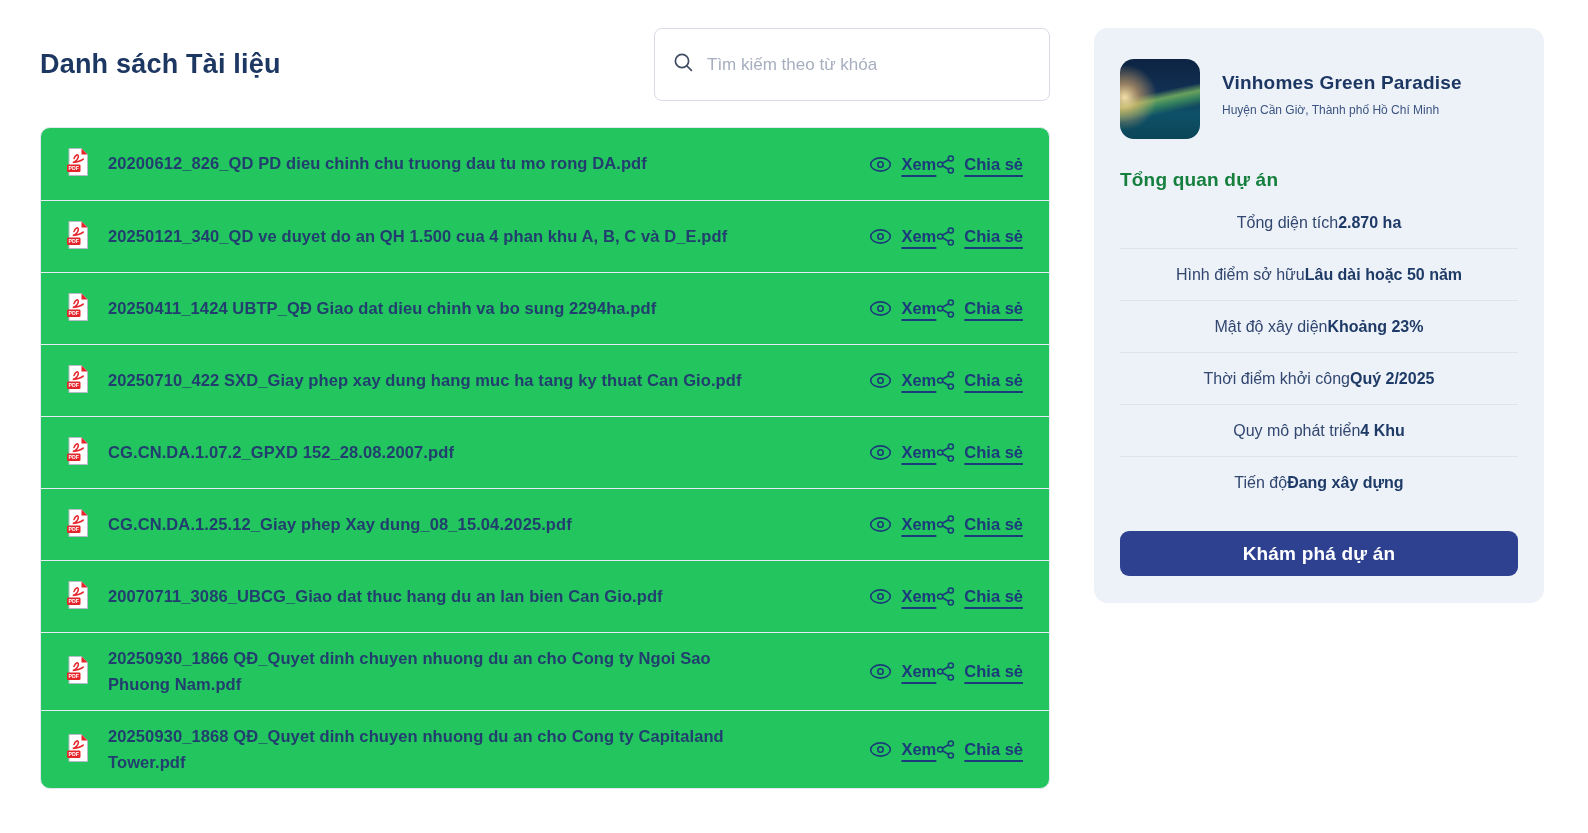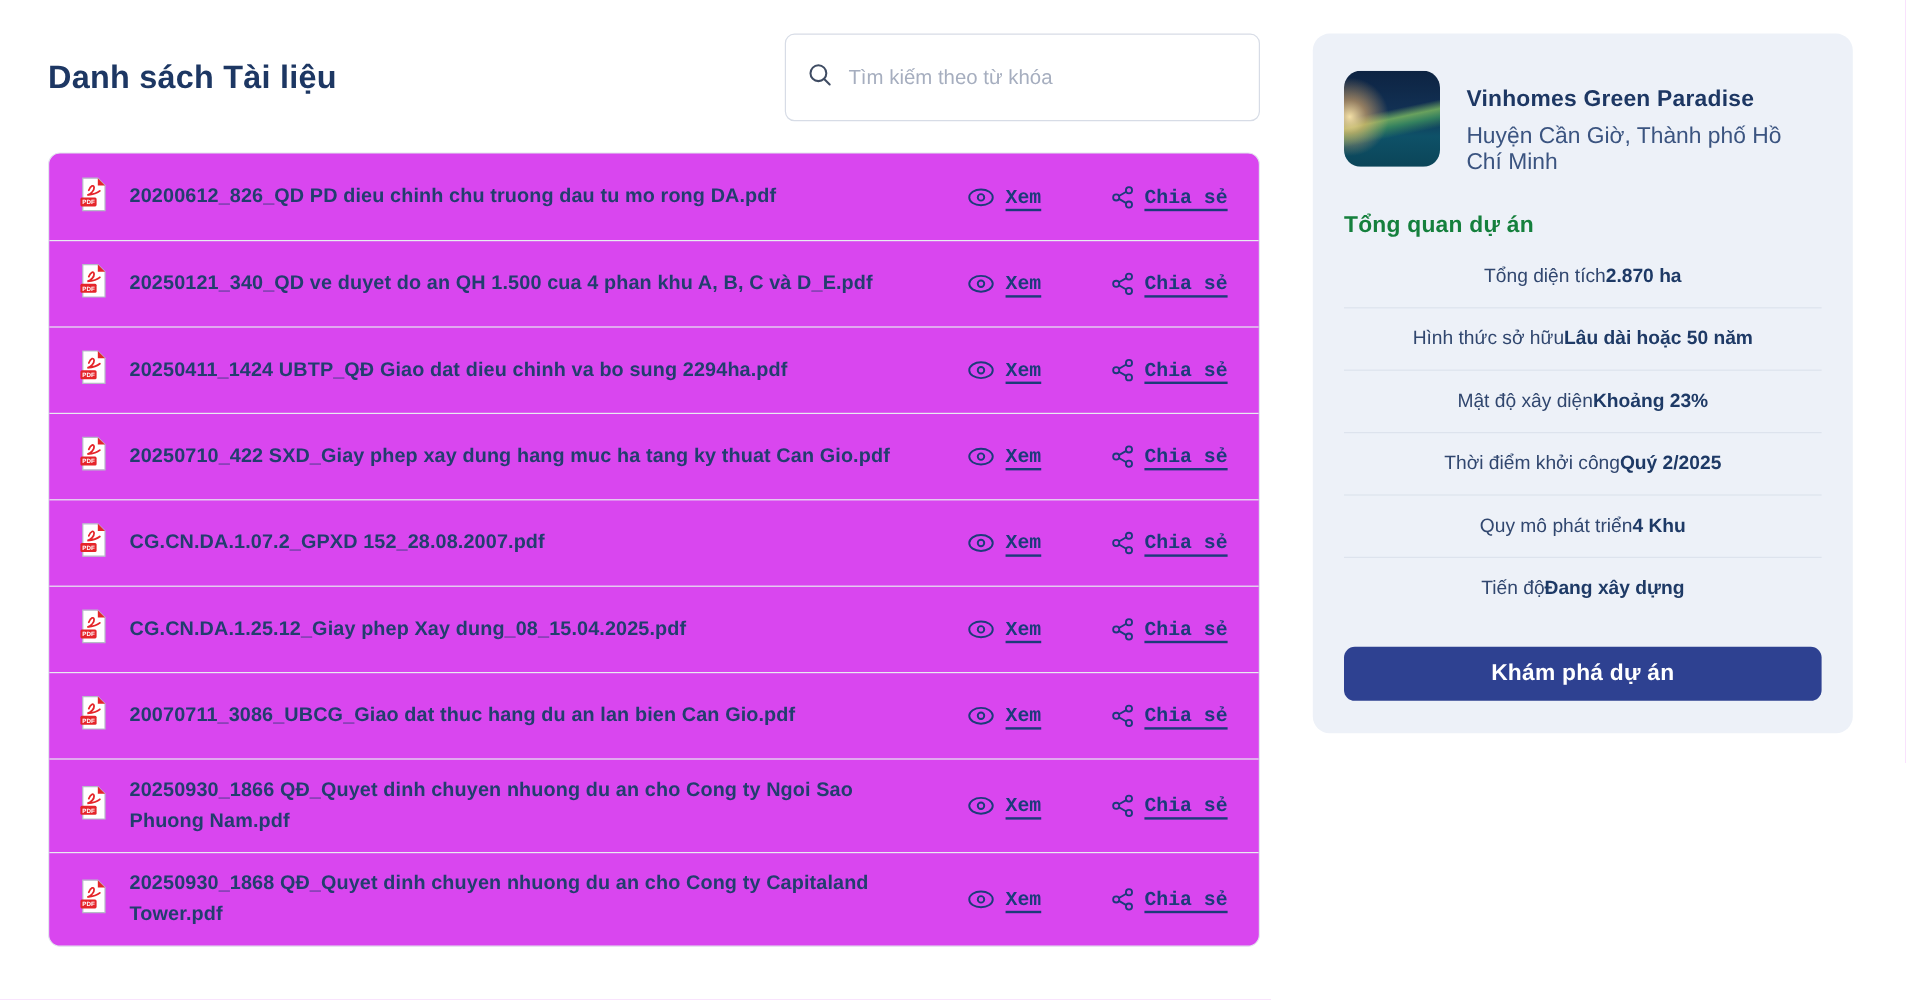--- a/index.html
+++ b/index.html
@@ -14,43 +14,43 @@
   .header-row { display:flex; justify-content:space-between; align-items:center; margin-bottom:21px; }
   .page-title { font-size:27px; font-weight:700; color:#1d3763; letter-spacing:.2px; }
 
   .search-box { width:396px; height:73px; border:1px solid #d7dce6; border-radius:8px;
     display:flex; align-items:center; gap:13px; padding:0 18px; background:#fff; }
   .search-box svg { flex:0 0 auto; }
   .search-input { border:none; outline:none; flex:1; font-size:17px; color:#2c3e63;
     font-family:"Liberation Sans", sans-serif; background:transparent; }
   .search-input::placeholder { color:#a6aebf; }
 
-  .doc-list { border:1px solid #e3e7ee; border-radius:10px; background:#d946ef; overflow:hidden;margin-top:26px; }
+  .doc-list { border:1px solid #e3e7ee; border-radius:10px; background:#22c55e; overflow:hidden;margin-top:26px; }
   .doc-row { display:flex; align-items:center; min-height:72px; padding:13px 24px 13px 25px; gap:18px; }
   .doc-row + .doc-row { border-top:1px solid #e8ebf1; }
   .pdf-icon { flex:0 0 auto; }
   .doc-name { flex:1 1 auto; max-width:644px; font-size:16.5px; font-weight:700;
     color:#223e6e; line-height:1.55; letter-spacing:.1px; }
-  .doc-actions { margin-left:auto; display:flex; align-items:center; gap:58px; padding-right:2px;font-family:Liberation Mono, monospace; }
+  .doc-actions { margin-left:auto; display:flex; align-items:center; padding-right:2px; }
   .action-link { display:flex; align-items:center; gap:9px; color:#1c3b7a; cursor:pointer; white-space:nowrap; }
   .action-link .action-label { font-size:16.5px; font-weight:700; text-decoration:underline;
     text-underline-offset:5px; text-decoration-thickness:1.5px; }
   .action-link svg { display:block; }
 
   
   .project-card { width:450px; flex:0 0 450px; background:#edf1f8; border-radius:14px;
     padding:31px 26px 27px 26px; }
   .project-head { display:flex; gap:22px; align-items:flex-start; }
   .project-thumb { width:80px; height:80px; border-radius:14px; flex:0 0 auto;
     background:
       radial-gradient(circle at 6% 48%, rgba(255,232,170,.95) 0%, rgba(255,190,110,.55) 16%, rgba(255,170,90,0) 38%),
       linear-gradient(168deg, rgba(0,0,0,0) 42%, rgba(120,180,95,.85) 50%, rgba(55,135,95,.9) 57%, rgba(0,60,70,0) 66%),
       linear-gradient(180deg, #0d2342 0%, #123154 42%, #0e5168 68%, #0b4558 100%); }
   .project-title { font-size:19px; font-weight:700; color:#1d3763; margin-top:13px; letter-spacing:.2px; }
-  .project-sub { font-size:19px; color:#3b5480; margin-top:9px; }
+  .project-sub { font-size:12px; color:#3b5480; margin-top:9px; }
 
   .overview-heading { font-size:19px; font-weight:700; color:#15803d; margin-top:30px; letter-spacing:.2px; }
 
   .detail-rows { margin-top:6px; }
   .detail-row { display:flex; justify-content:center; align-items:center; padding:17px 0 16px; }
   .detail-row + .detail-row { border-top:1px solid #dde3ed; }
   .detail-label { font-size:16px; color:#31476f; }
   .detail-value { font-size:16px; font-weight:700; color:#1e3a66; text-align:right; }
 
   .cta-button { display:block; width:100%; height:45px; margin-top:23px; border:none;
@@ -416,21 +416,21 @@
 
     <h2 class="overview-heading">Tổng quan dự án</h2>
 
     <div class="detail-rows">
   <div class="detail-row">
     <span class="detail-label">Tổng diện tích</span>
     <span class="detail-value">2.870 ha</span>
   </div>
 
   <div class="detail-row">
-    <span class="detail-label">Hình thức sở hữu</span>
+    <span class="detail-label">Hình điểm sở hữu</span>
     <span class="detail-value">Lâu dài hoặc 50 năm</span>
   </div>
 
   <div class="detail-row">
     <span class="detail-label">Mật độ xây diện</span>
     <span class="detail-value">Khoảng 23%</span>
   </div>
 
   <div class="detail-row">
     <span class="detail-label">Thời điểm khởi công</span>

